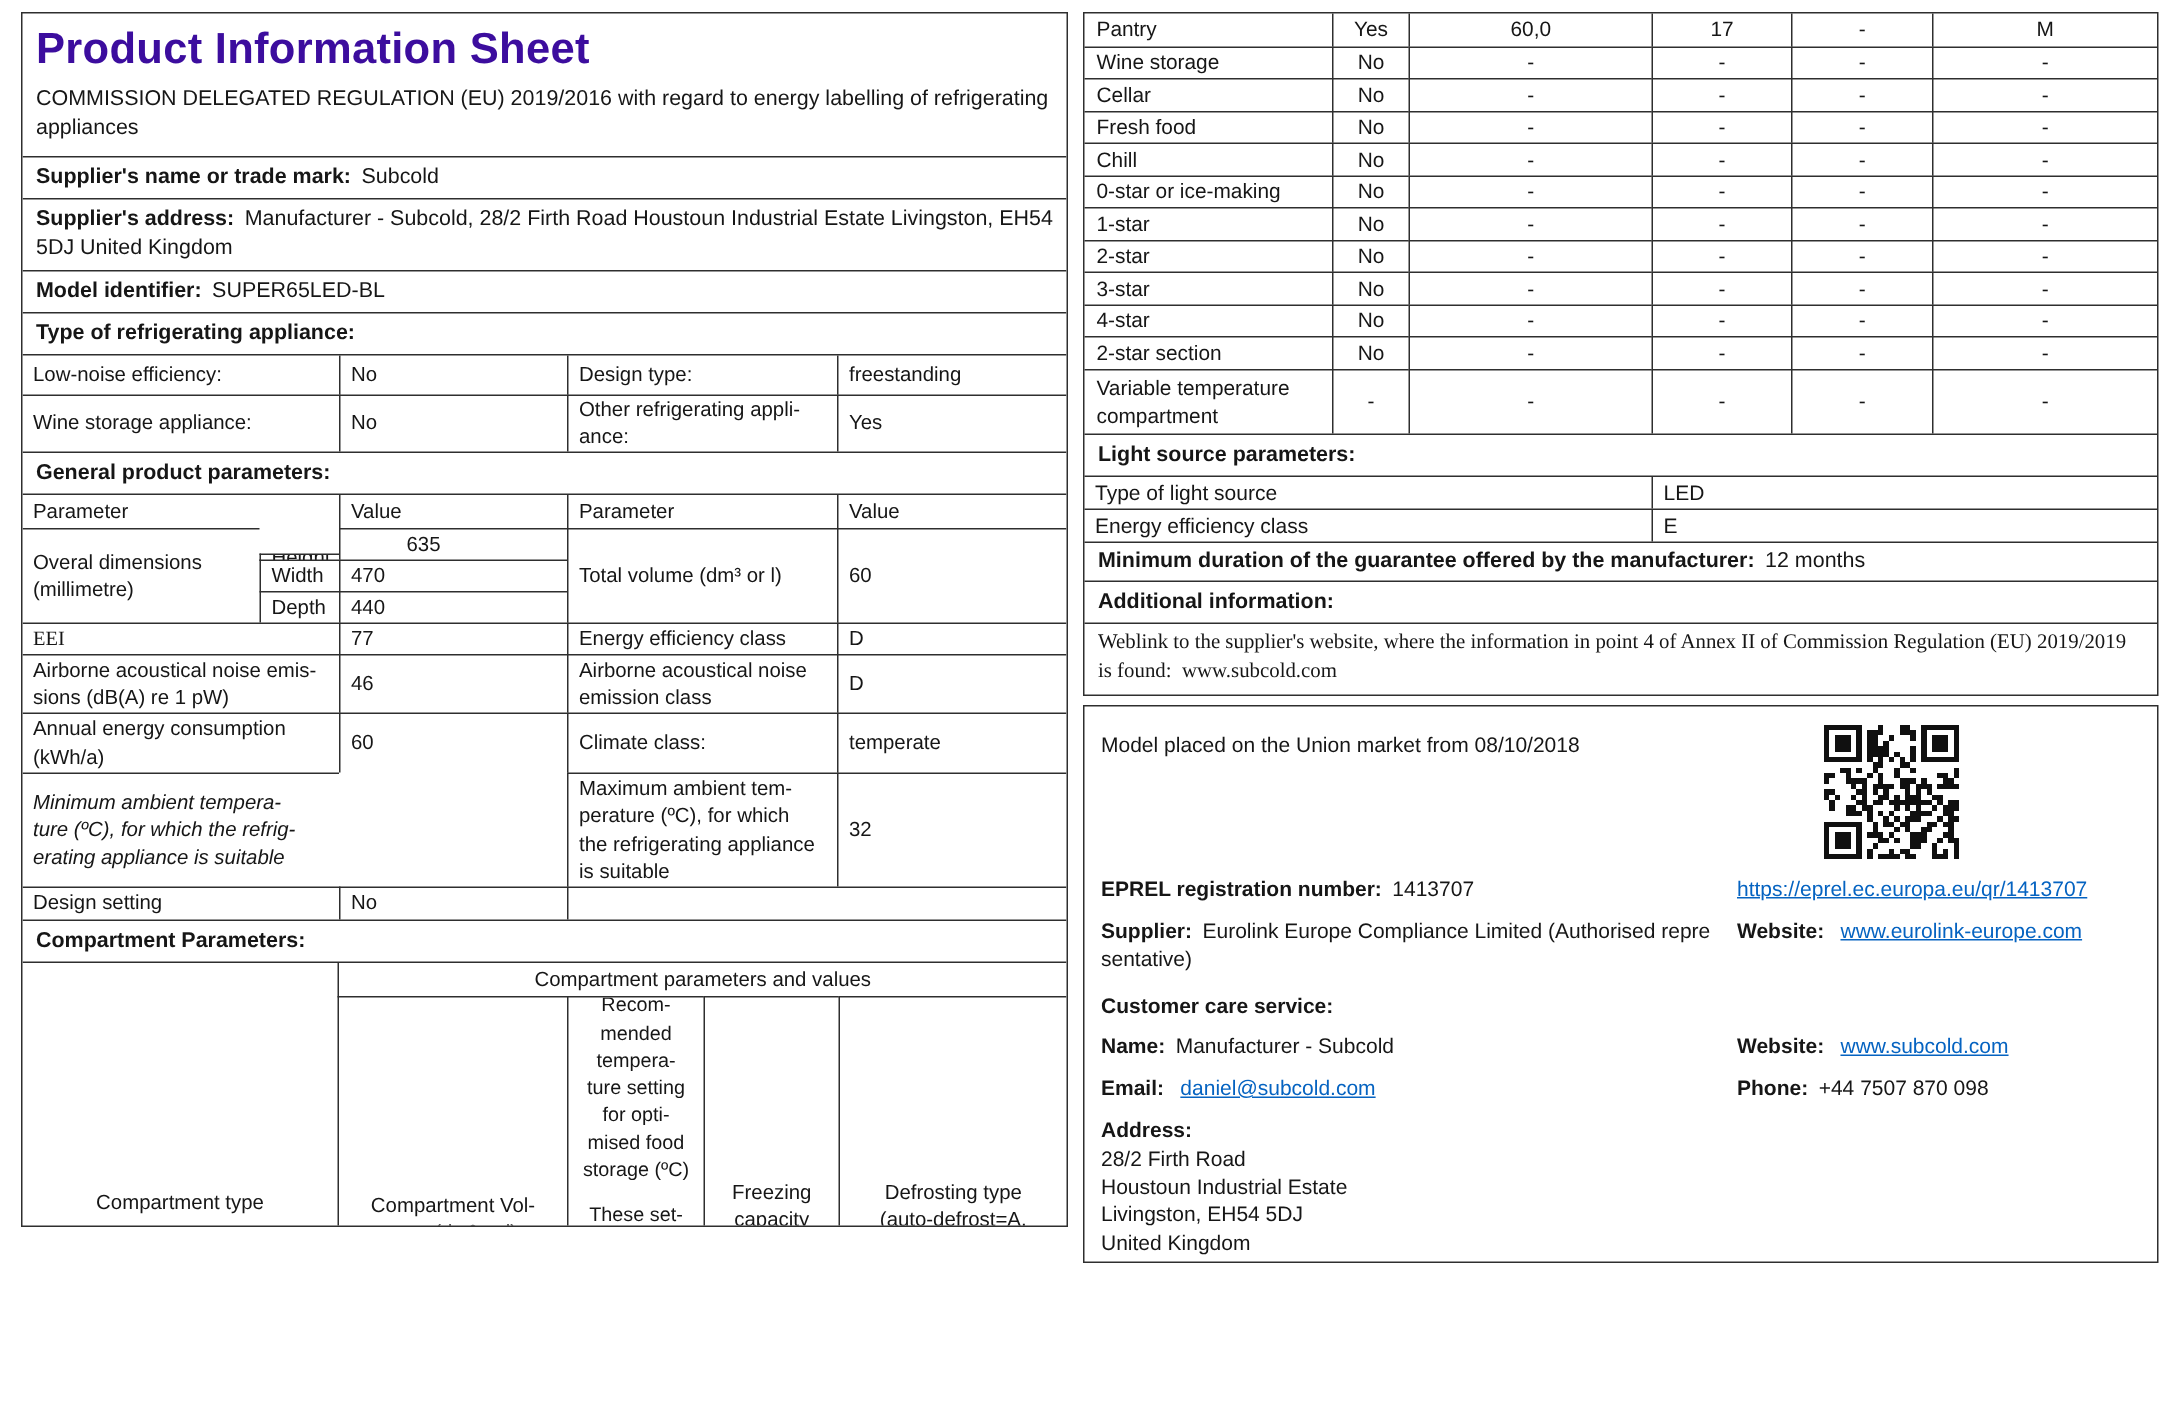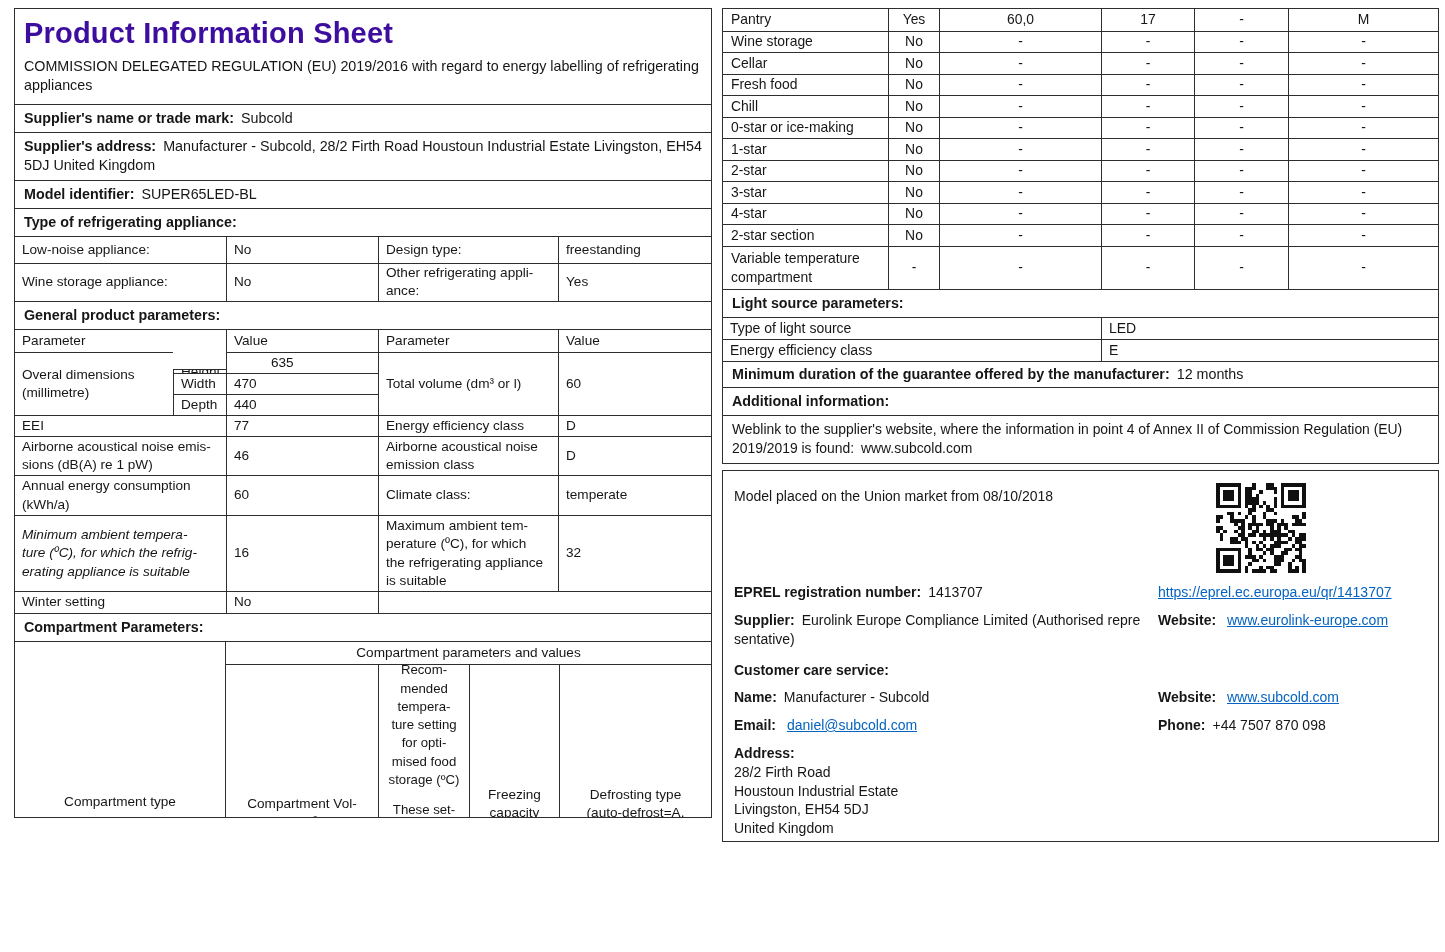--- a/index.html
+++ b/index.html
@@ -42,21 +42,21 @@
   .colcell div + div{margin-top:12px;}
 
   
   #right-panel{left:722px;top:8px;width:717px;}
   .cmp-grid{grid-template-columns:165px 51px 162px 93px 94px 150px;grid-template-rows:repeat(11,21.5px) 43px;}
   .cmp-grid .cell{font-size:13.9px;padding:1px 4px 1px 8px;}
   .cmp-grid .cell.ctr{padding:1px 2px;}
   .ls-grid{grid-template-columns:378px 337px;grid-template-rows:21px;}
   .ls-grid .cell{font-size:14px;}
   .rowpad{padding:3px 9px;}
-  .wl{padding:4px 9px 6px 9px;font-size:13.9px;min-height:47px;}
+  .wl{padding:4px 9px 6px 9px;font-size:13.9px;min-height:47px;font-family:Liberation Serif, serif;}
 
   
   #market-box{left:722px;top:470px;width:717px;height:372px;font-size:14px;}
   .brow{position:absolute;left:11px;right:11px;display:flex;align-items:flex-start;}
   .bleft{width:424px;}
   .bright{flex:1;padding-left:0;}
   #qr-wrap{position:absolute;top:12px;right:132px;width:90px;height:90px;}
 </style>
 </head>
 <body>
@@ -74,21 +74,21 @@
   <div class="sec kv">
     <span class="b">Supplier's address:</span><span class="v">Manufacturer - Subcold, 28/2 Firth Road Houstoun Industrial Estate Livingston, EH54 5DJ United Kingdom</span>
   </div>
   <div class="sec kv">
     <span class="b">Model identifier:</span><span class="v">SUPER65LED-BL</span>
   </div>
 
   <div class="sec heading-row">Type of refrigerating appliance:</div>
 
   <div class="sec grid type-grid">
-    <div class="cell">Low-noise appliance:</div>
+    <div class="cell">Low-noise efficiency:</div>
     <div class="cell bl">No</div>
     <div class="cell bl">Design type:</div>
     <div class="cell bl">freestanding</div>
     <div class="cell bt">Wine storage appliance:</div>
     <div class="cell bl bt">No</div>
     <div class="cell bl bt pre">Other refrigerating appli-
 ance:</div>
     <div class="cell bl bt">Yes</div>
   </div>
 
@@ -104,49 +104,48 @@
 (millimetre)</div>
     <div class="cell bl bt" style="grid-column:2;grid-row:2;margin-top:17px;">Height</div>
     <div class="cell bl bt" style="grid-column:3;grid-row:2;padding-left:44px;">635</div>
     <div class="cell bl bt" style="grid-column:2;grid-row:3;">Width</div>
     <div class="cell bl bt" style="grid-column:3;grid-row:3;">470</div>
     <div class="cell bl bt" style="grid-column:2;grid-row:4;">Depth</div>
     <div class="cell bl bt" style="grid-column:3;grid-row:4;">440</div>
     <div class="cell bl bt" style="grid-column:4;grid-row:2/5;">Total volume (dm³ or l)</div>
     <div class="cell bl bt" style="grid-column:5;grid-row:2/5;">60</div>
 
-    <div class="cell bt" style="grid-column:1/3;grid-row:5;">EEI</div>
+    <div class="cell bt" style="grid-column:1/3;grid-row:5;font-family:Liberation Serif, serif;">EEI</div>
     <div class="cell bl bt" style="grid-column:3;grid-row:5;">77</div>
     <div class="cell bl bt" style="grid-column:4;grid-row:5;">Energy efficiency class</div>
     <div class="cell bl bt" style="grid-column:5;grid-row:5;">D</div>
 
     <div class="cell bt pre" style="grid-column:1/3;grid-row:6;">Airborne acoustical noise emis-
 sions (dB(A) re 1 pW)</div>
     <div class="cell bl bt" style="grid-column:3;grid-row:6;">46</div>
     <div class="cell bl bt pre" style="grid-column:4;grid-row:6;">Airborne acoustical noise
 emission class</div>
     <div class="cell bl bt" style="grid-column:5;grid-row:6;">D</div>
 
     <div class="cell bt pre" style="grid-column:1/3;grid-row:7;">Annual energy consumption
 (kWh/a)</div>
     <div class="cell bl bt" style="grid-column:3;grid-row:7;">60</div>
     <div class="cell bl bt" style="grid-column:4;grid-row:7;">Climate class:</div>
     <div class="cell bl bt" style="grid-column:5;grid-row:7;">temperate</div>
 
     <div class="cell bt pre" style="grid-column:1/3;grid-row:8;font-style:italic;">Minimum ambient tempera-
 ture (ºC), for which the refrig-
 erating appliance is suitable</div>
-    <div class="cell bl bt" style="grid-column:3;grid-row:8;">16</div>
     <div class="cell bl bt pre" style="grid-column:4;grid-row:8;">Maximum ambient tem-
 perature (ºC), for which
 the refrigerating appliance
 is suitable</div>
     <div class="cell bl bt" style="grid-column:5;grid-row:8;">32</div>
 
-    <div class="cell bt" style="grid-column:1/3;grid-row:9;">Winter setting</div>
+    <div class="cell bt" style="grid-column:1/3;grid-row:9;">Design setting</div>
     <div class="cell bl bt" style="grid-column:3;grid-row:9;">No</div>
     <div class="cell bl bt" style="grid-column:4/6;grid-row:9;"></div>
   </div>
 
   <div class="sec heading-row">Compartment Parameters:</div>
 
   <div class="sec grid cph-grid">
     <div class="cell ctr" style="grid-column:1;grid-row:1/3;">Compartment type</div>
     <div class="cell bl ctr" style="grid-column:2/6;grid-row:1;">Compartment parameters and values</div>
     <div class="cell bl bt ctr pre" style="grid-column:2;grid-row:2;">Compartment Vol-

